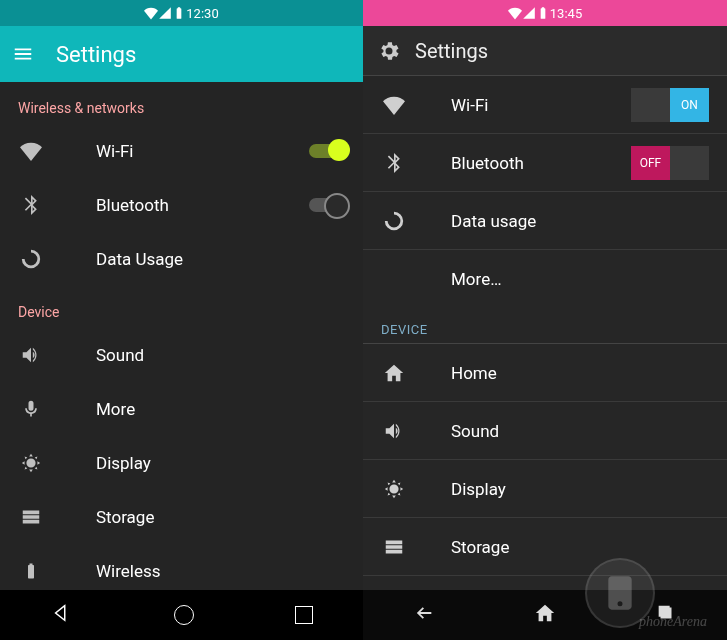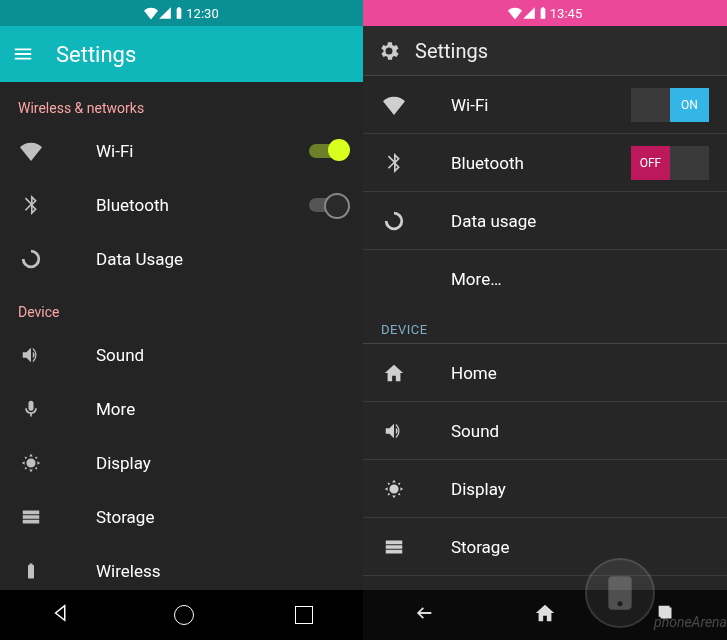--- a/index.html
+++ b/index.html
@@ -130,24 +130,25 @@
     align-items:center;
   }
   .navbar svg { width:22px; height:22px; stroke:#fff; fill:none; stroke-width:1.6;}
   .navbar .home-circle { width:20px; height:20px; border:1.6px solid #fff; border-radius:50%;}
   .navbar .recent-sq { width:18px; height:18px; border:1.6px solid #fff;}
   .navbar-right { background:#0a0a0a;}
   .navbar-right .back svg, .navbar-right .recent svg, .navbar-right .home svg { fill:#ddd; stroke:none;}
 
   
   .watermark {
-    position:absolute; bottom:10px; right:0;
+    position:absolute; bottom:10px; right:20px;
     color:rgba(255,255,255,0.25);
     font-size:14px; font-style:italic;
     pointer-events:none;
+    font-family:Liberation Serif, serif;
   }
   .watermark-circle {
     position:absolute; bottom:12px; right:72px;
     width:70px; height:70px; border-radius:50%;
     background:rgba(200,200,200,0.1);
     border:2px solid rgba(200,200,200,0.15);
     display:flex; align-items:center; justify-content:center;
     pointer-events:none;
   }
 </style>

